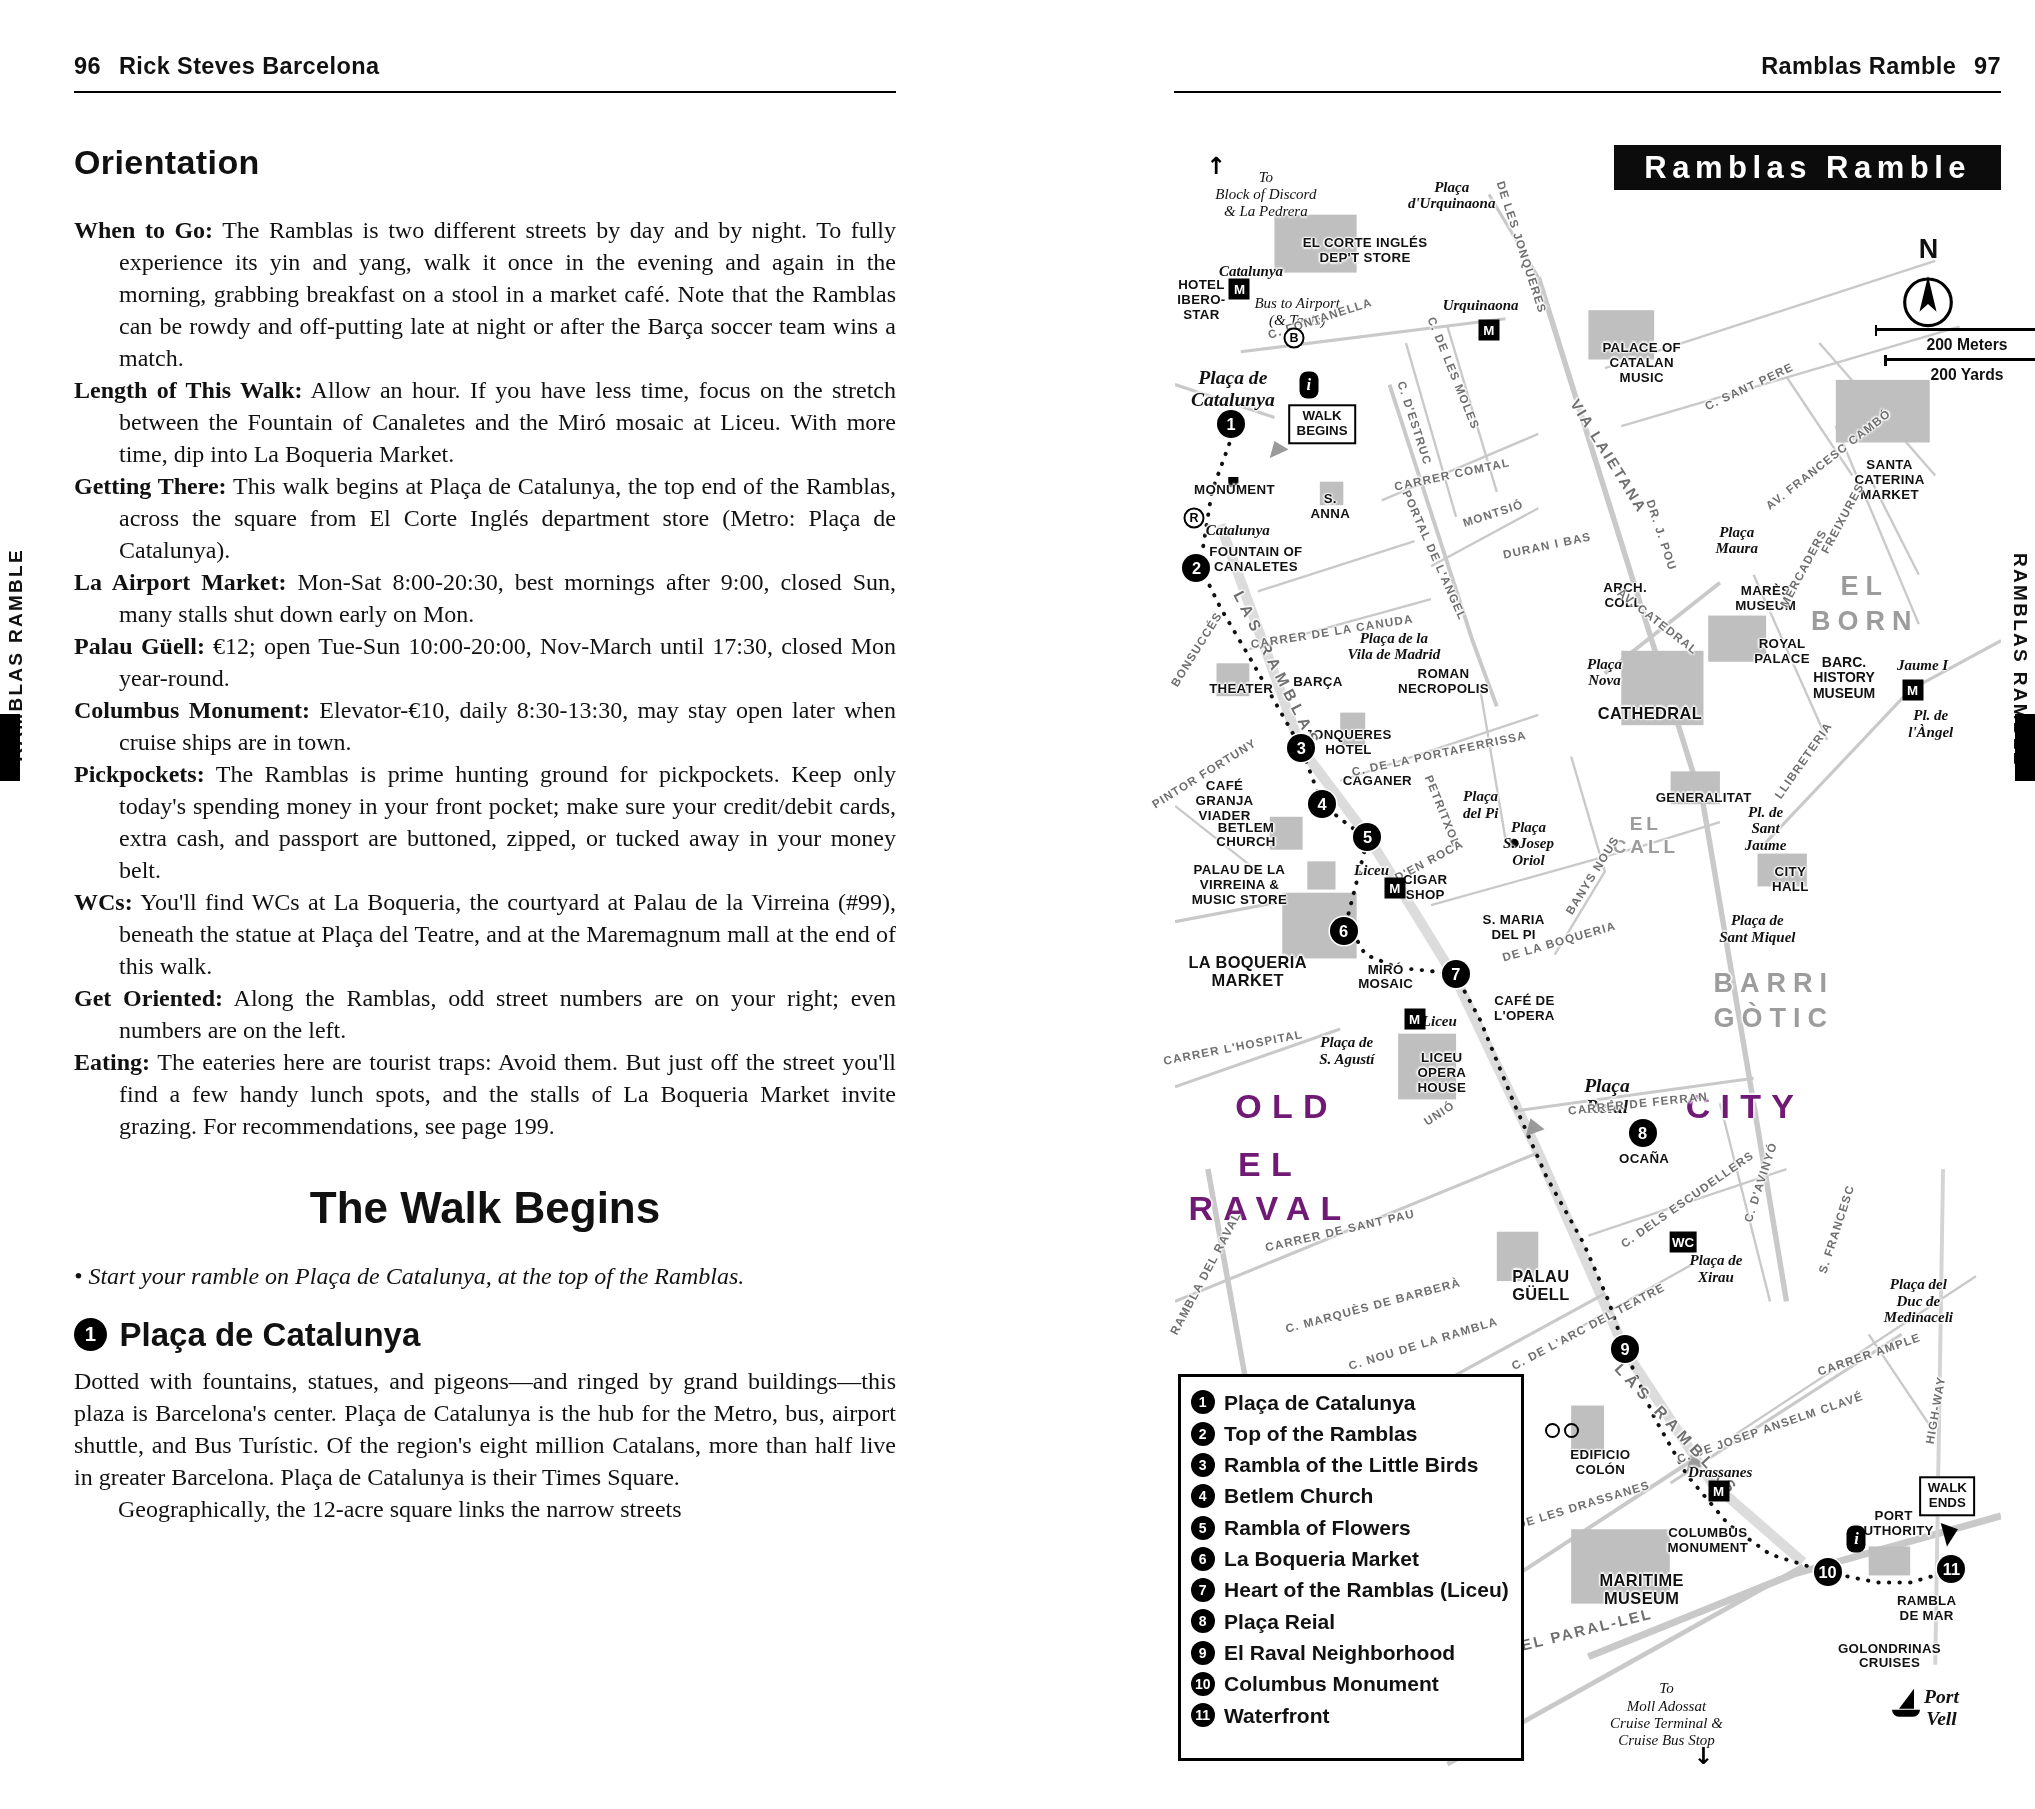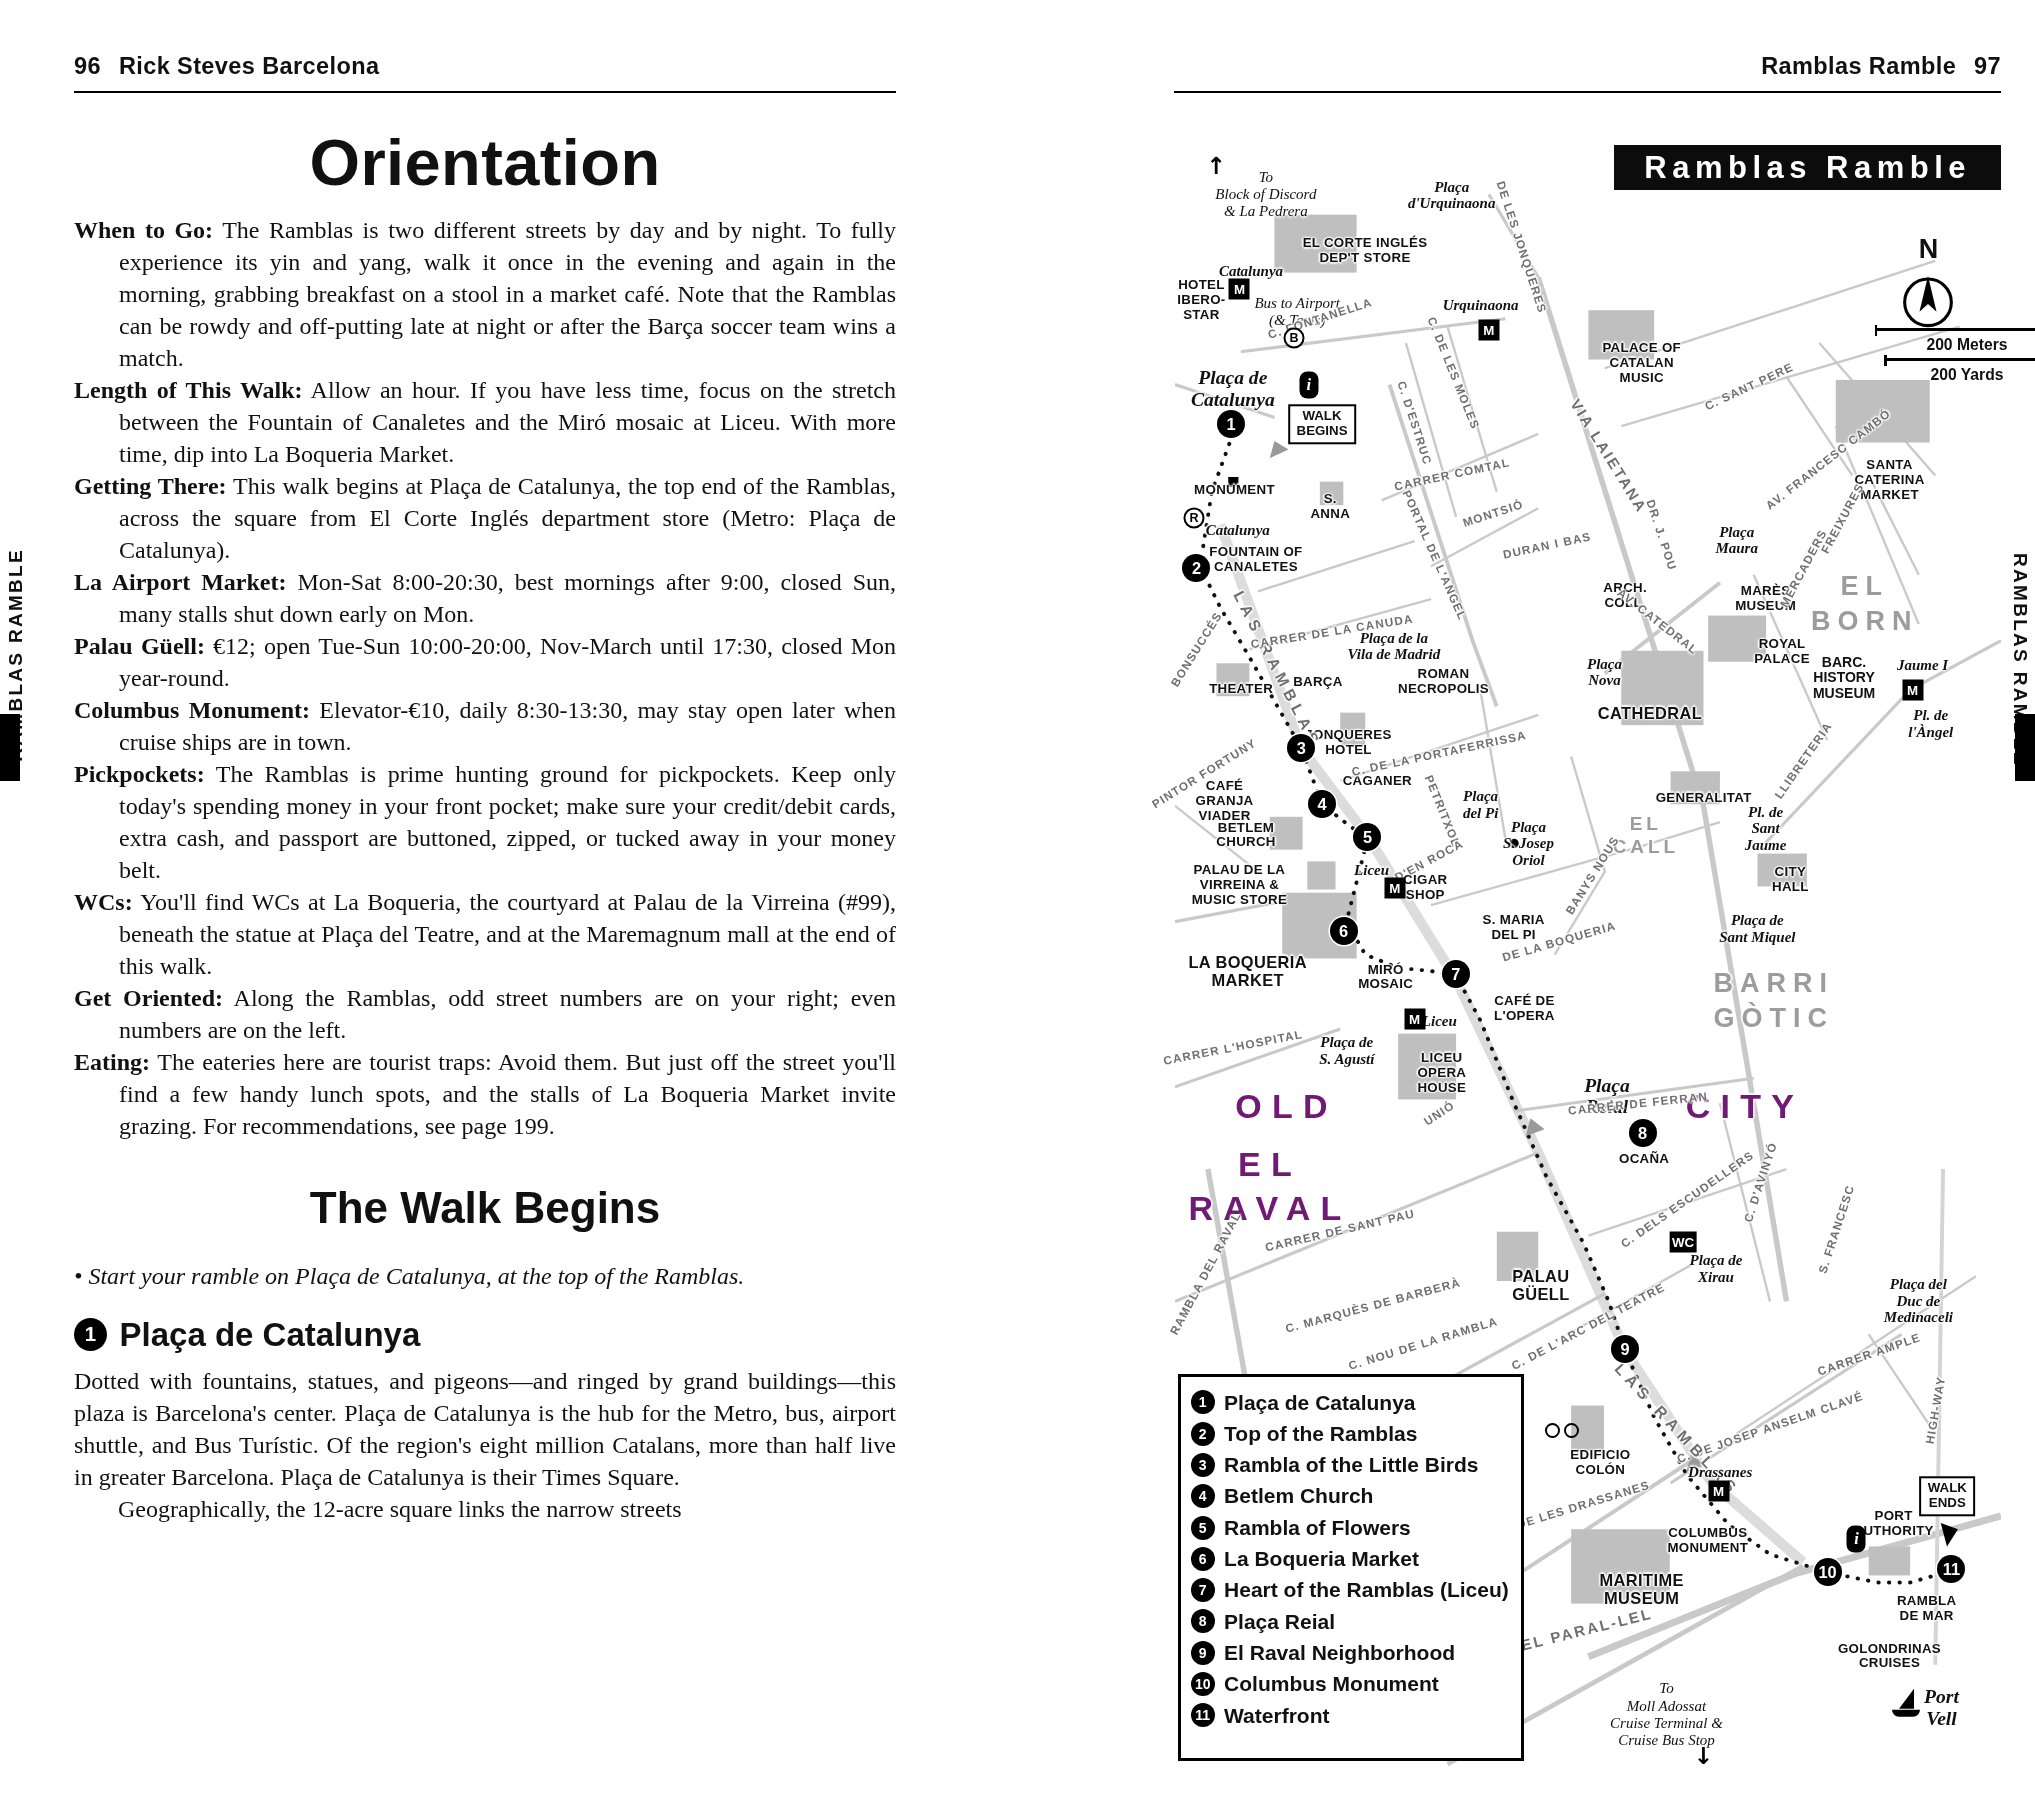--- a/index.html
+++ b/index.html
@@ -16,22 +16,22 @@
   .vtab{position:absolute;font-family:"Liberation Sans",sans-serif;font-weight:bold;font-size:19px;
         letter-spacing:2.3px;writing-mode:vertical-rl;}
   .vtab-left{left:4.7px;top:548px;transform:rotate(180deg);}
   .vtab-right{left:2009px;top:553px;}
   .tabblock{position:absolute;width:20.4px;height:67px;background:#000;}
   .tabblock-left{left:0;top:714px;}
   .tabblock-right{left:2015px;top:714px;}
   
   .leftcol{position:absolute;left:74px;top:102px;width:822px;font-size:24px;line-height:32px;
            text-align:justify;}
-  .h-orient{font-family:"Liberation Sans",sans-serif;font-weight:bold;font-size:65px;line-height:55px;
-            text-align:center;margin:33px 0 23.5px 0;letter-spacing:0.4px;}
+  .h-orient{font-family:"Liberation Sans",sans-serif;font-weight:bold;font-size:34px;line-height:55px;
+            margin:33px 0 23.5px 0;letter-spacing:0.4px;}
   .entry{margin:0;padding-left:45px;text-indent:-45px;}
   .entry b{font-weight:bold;}
   .h-walk{font-family:"Liberation Sans",sans-serif;font-weight:bold;font-size:44px;line-height:50px;
           text-align:center;margin:41px 0 27px 0;}
   .walk-intro{font-style:italic;margin:0 0 23.5px 0;text-align:left;}
   .sec-head{font-family:"Liberation Sans",sans-serif;font-weight:bold;font-size:33px;line-height:39px;
             margin:11px 0 11px 0;display:flex;align-items:center;gap:12.5px;text-align:left;}
   .circled{display:inline-flex;width:33px;height:33px;border-radius:50%;background:#000;color:#fff;
            align-items:center;justify-content:center;font:bold 20.4px "Liberation Sans",sans-serif;flex:0 0 auto;}
   .para{margin:0;}

